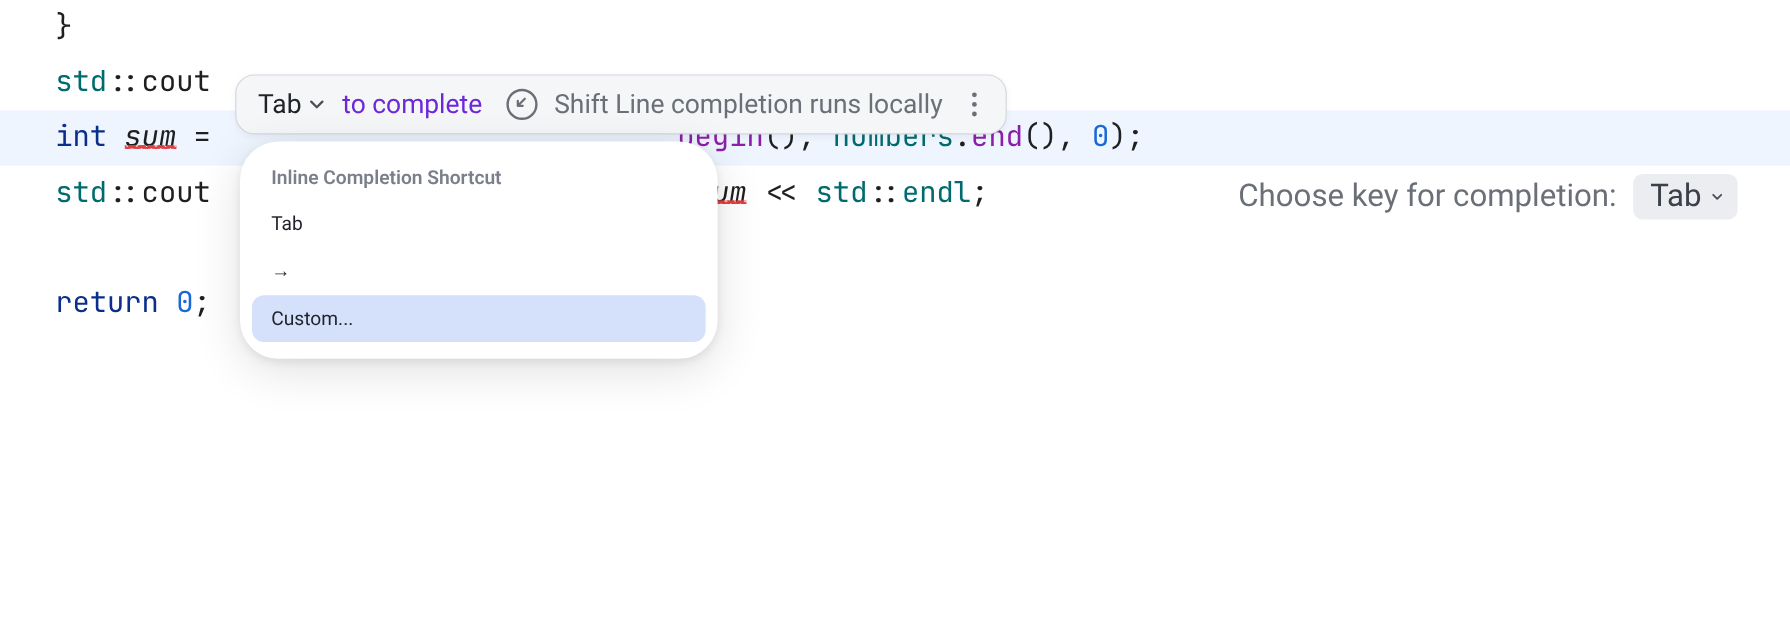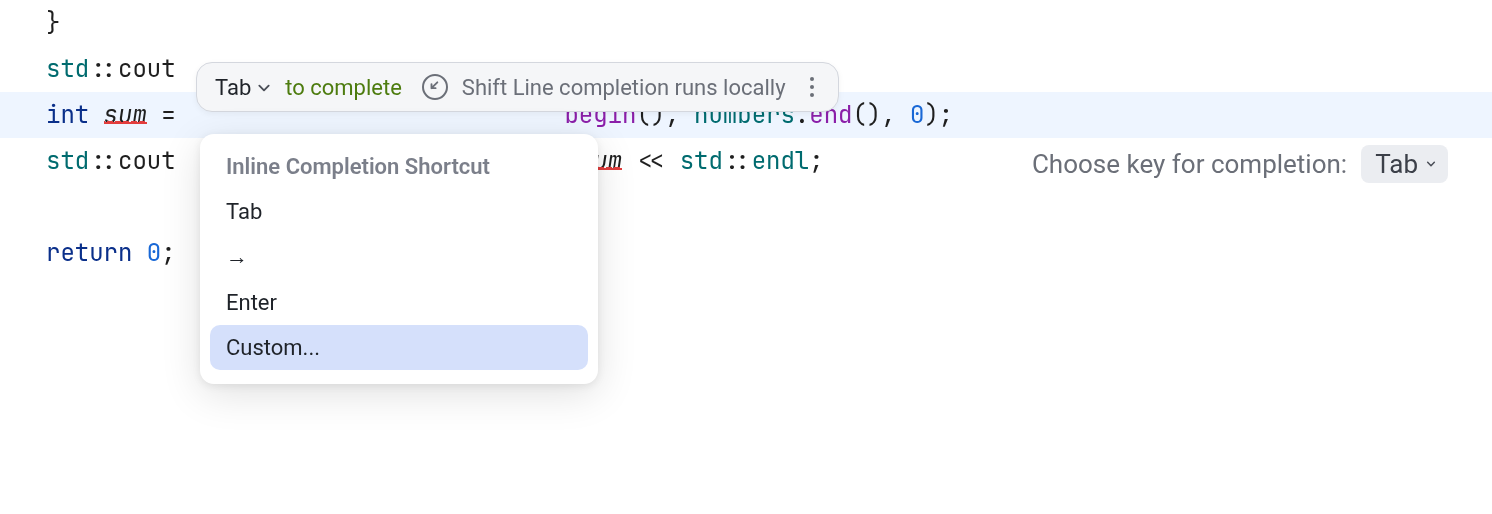--- a/index.html
+++ b/index.html
@@ -98,21 +98,21 @@
     gap: 6px;
     font-weight: 400;
     color: #1f2329;
   }
 
   .chev-down-icon {
     display: inline-block;
   }
 
   .pill .to-complete {
-    color: #4d7c0f;
+    color: #6d28d9;
     margin-right: 6px;
   }
 
   .pill .hint-icon {
     width: 26px;
     height: 26px;
     border: 2px solid var(--hint-gray);
     border-radius: 50%;
     display: inline-flex;
     align-items: center;
@@ -135,30 +135,30 @@
   }
   .pill .kebab span {
     width: 4px; height: 4px; border-radius: 50%;
     background: var(--hint-gray);
   }
 
   
   .menu {
     position: absolute;
     left: 200px;
-    top: 134px;
+    top: 118px;
     width: 378px;
     background: #ffffff;
-    border-radius: 14px;
+    border-radius: 32px;
     box-shadow:
       0 10px 40px rgba(0,0,0,0.12),
       0 2px 8px rgba(0,0,0,0.08);
     padding: 14px 10px 14px 10px;
     font-family: var(--sans);
-    font-size: 22px;
+    font-size: 16px;
     color: #1f2329;
   }
 
   .menu-title {
     color: #7b7f8a;
     font-weight: 600;
     padding: 6px 16px 10px 16px;
   }
 
   .menu-item {
@@ -235,21 +235,20 @@
     <span></span>
       <span></span>
       <span></span>
   </span>
 </div>
 
 <div class="menu">
   <div class="menu-title">Inline Completion Shortcut</div>
   <div class="menu-item">Tab</div>
   <div class="menu-item">→</div>
-  <div class="menu-item">Enter</div>
   <div class="menu-item hl">Custom...</div>
 </div>
 
 <div class="choose-key">
   <span>Choose key for completion:</span>
   <span class="chip">
     <span>Tab</span>
     <svg width="10" height="10" viewBox="0 0 12 12">
         <path d="M2 4 L6 8 L10 4" fill="none" stroke="#4a4e57" stroke-width="1.8" stroke-linecap="round" stroke-linejoin="round"></path>
       </svg>

